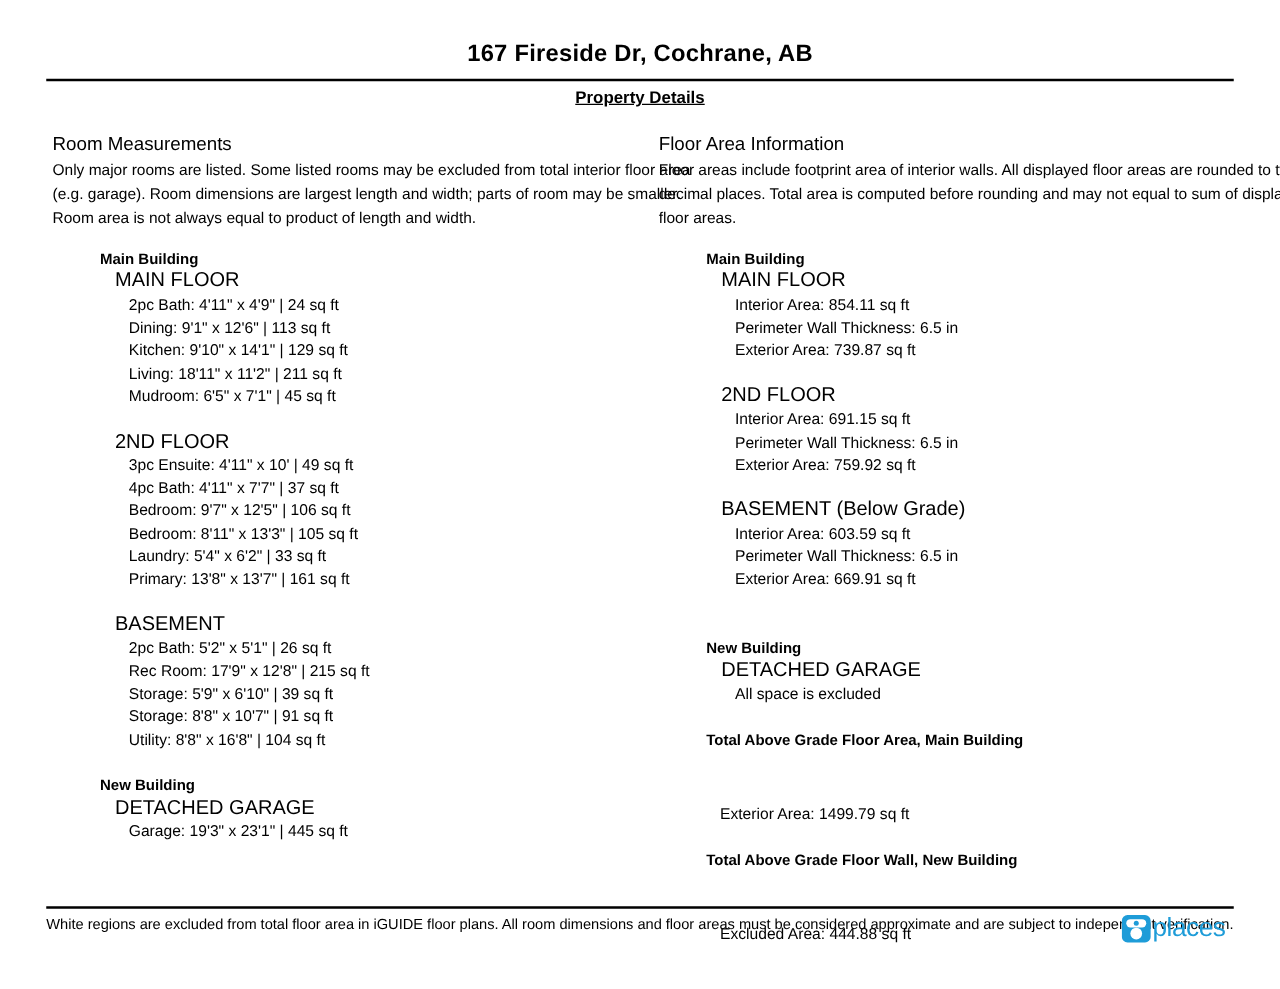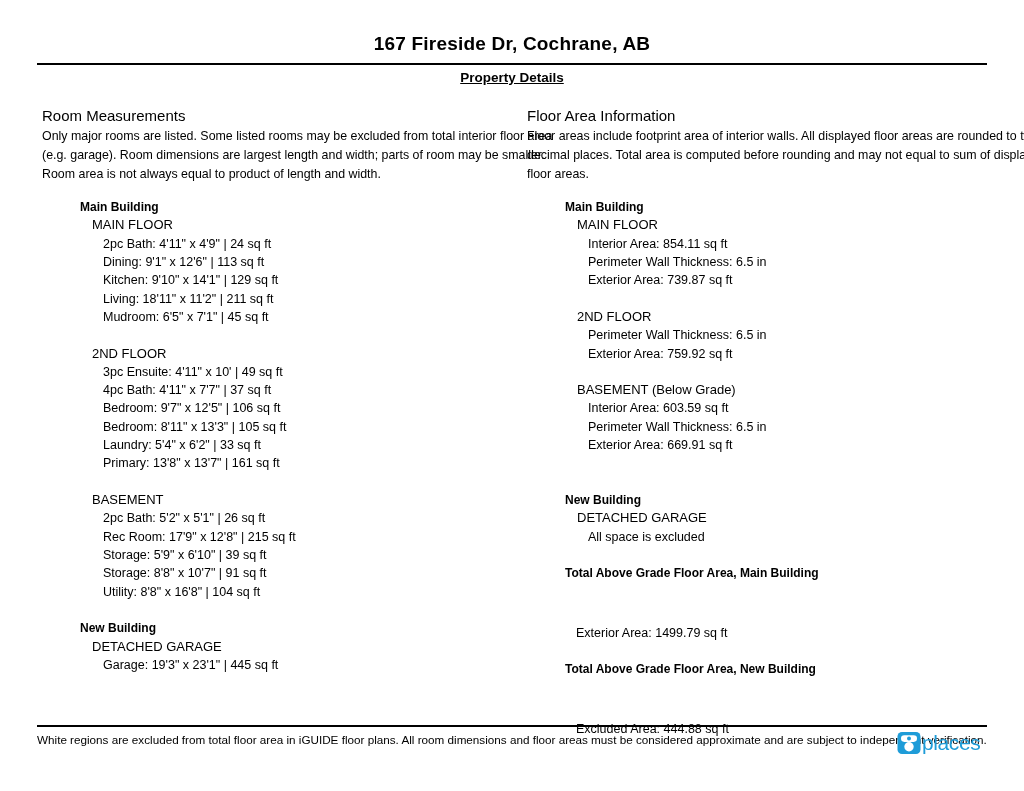--- a/index.html
+++ b/index.html
@@ -33,21 +33,21 @@
   .col-right { left: 527px; width: 466px; }
   .col-heading { font-size: 15px; font-weight: normal; height: 20px; }
   .desc { font-size: 12.4px; line-height: 19px; white-space: nowrap; }
 
   .lines { position: absolute; top: 91px; left: 0; width: 100%; }
   .line {
     height: 18.32px; line-height: 18.32px;
     font-size: 12.5px; white-space: nowrap;
   }
   .line.building, .line.total { font-weight: bold; padding-left: 38px; font-size: 12px; }
-  .line.floor    { padding-left: 50px; font-size: 13px; }
+  .line.floor    { padding-left: 50px; font-size: 16px; }
   .line.item     { padding-left: 61px; }
   .line.subtotal { padding-left: 49px; margin-top: 41px; }
 
   .footer-text {
     position: absolute; top: 733px; left: 37px;
     font-size: 11.7px; white-space: nowrap;
   }
   .logo {
     position: absolute; top: 730px; left: 897px;
     display: flex; align-items: center; height: 26px;
@@ -112,37 +112,38 @@
       <div>floor areas.</div>
     </div>
     <div class="lines">
         <div class="line building">Main Building</div>
         <div class="line floor">MAIN FLOOR</div>
         <div class="line item">Interior Area: 854.11 sq ft</div>
         <div class="line item">Perimeter Wall Thickness: 6.5 in</div>
         <div class="line item">Exterior Area: 739.87 sq ft</div>
         <div class="line blank">&nbsp;</div>
         <div class="line floor">2ND FLOOR</div>
+        <div class="line item">Interior Area: 691.15 sq ft</div>
         <div class="line item">Perimeter Wall Thickness: 6.5 in</div>
         <div class="line item">Exterior Area: 759.92 sq ft</div>
         <div class="line blank">&nbsp;</div>
         <div class="line floor">BASEMENT (Below Grade)</div>
         <div class="line item">Interior Area: 603.59 sq ft</div>
         <div class="line item">Perimeter Wall Thickness: 6.5 in</div>
         <div class="line item">Exterior Area: 669.91 sq ft</div>
         <div class="line blank">&nbsp;</div>
         <div class="line blank">&nbsp;</div>
         <div class="line building">New Building</div>
         <div class="line floor">DETACHED GARAGE</div>
         <div class="line item">All space is excluded</div>
         <div class="line blank">&nbsp;</div>
         <div class="line total">Total Above Grade Floor Area, Main Building</div>
         <div class="line subtotal">Exterior Area: 1499.79 sq ft</div>
         <div class="line blank">&nbsp;</div>
-        <div class="line total">Total Above Grade Floor Area, New Building</div>
+        <div class="line total">Total Above Grade Floor Wall, New Building</div>
         <div class="line subtotal">Excluded Area: 444.88 sq ft</div>
       </div>
   </div>
 
   <div class="rule rule-footer"></div>
   <div class="footer-text">White regions are excluded from total floor area in iGUIDE floor plans. All room dimensions and floor areas must be considered approximate and are subject to independent verification.</div>
 
   <div class="logo">
     <svg class="logo-icon" width="24" height="24" viewBox="0 0 24 24" xmlns="http://www.w3.org/2000/svg">
       <rect class="logo-fill" x="0.5" y="1" width="23" height="22" rx="4.5" fill="#1E9CD8"></rect>

